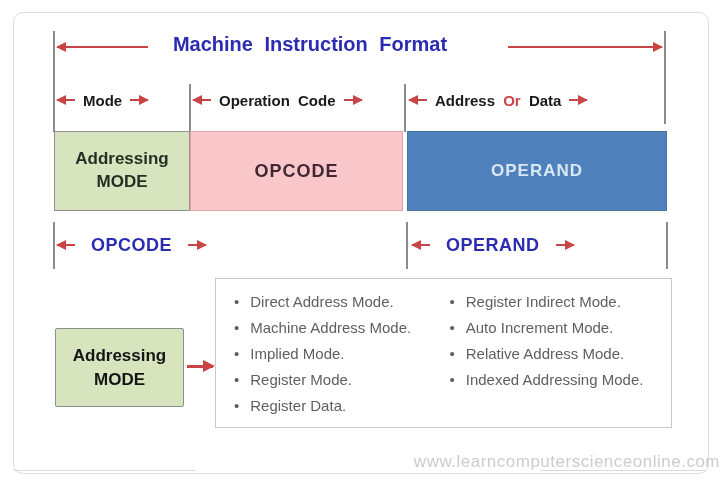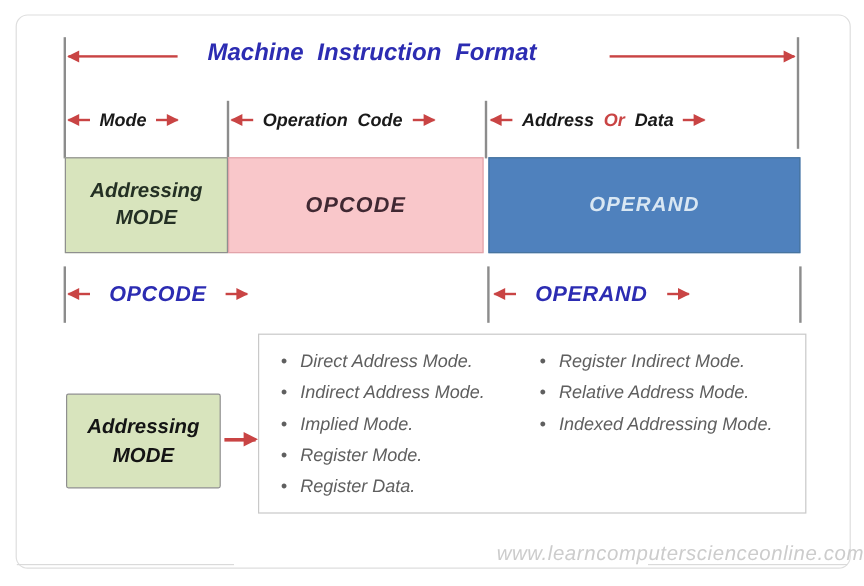--- a/index.html
+++ b/index.html
@@ -1,18 +1,18 @@
 <!DOCTYPE html>
 <html style="--title-blue: #2c2cb2; --label-black: #1a1a1a; --red: #c94444; --green-box: #d8e4bd; --green-border: #8f8f8f; --pink-box: #f9c7ca; --pink-border: #e2a4aa; --blue-box: #4f81bd; --blue-box-text: #d9e7f3; --list-text: #5f5f5f; --footer-text: #cccccc; --tick-gray: #8c8c8c;"><head>
 <meta charset="utf-8">
 <style>
   html,body{margin:0;padding:0;background:#ffffff;}
   #canvas{
     position:relative;width:720px;height:488px;background:#ffffff;
-    font-family:"Liberation Sans",sans-serif;overflow:hidden;font-style:italic;
+    font-family:"Liberation Sans",sans-serif;overflow:hidden;
   }
   .frame{
     position:absolute;left:13px;top:12px;width:694px;height:460px;
     border:1px solid #dedede;border-radius:10px;background:#ffffff;
   }
   
   .tick{position:absolute;width:2px;background:var(--tick-gray);}
   .tick-l1{left:53px;top:31px;height:101px;}
   .tick-r1{left:664px;top:31px;height:93px;}
   .tick-m1{left:189px;top:84px;height:48px;}
@@ -184,27 +184,28 @@
   </div>
 
   <div class="amode-box">
     <div>Addressing</div>
     <div>MODE</div>
   </div>
   <div class="arrow-big" style="left:187px;top:365px;width:26px;"></div>
   <div class="modes-box">
     <ul class="modes-list">
         <li>Direct Address Mode.</li>
-        <li>Indirect Address Mode.</li>
+        <li>Machine Address Mode.</li>
         <li>Implied Mode.</li>
         <li>Register Mode.</li>
         <li>Register Data.</li>
       </ul>
     <ul class="modes-list">
         <li>Register Indirect Mode.</li>
+        <li>Auto Increment Mode.</li>
         <li>Relative Address Mode.</li>
         <li>Indexed Addressing Mode.</li>
       </ul>
   </div>
 
   <div class="footer-line fl-left"></div>
   <div class="footer-text">www.learncomputerscienceonline.com</div>
   <div class="footer-line fl-right"></div>
 </div>
 

